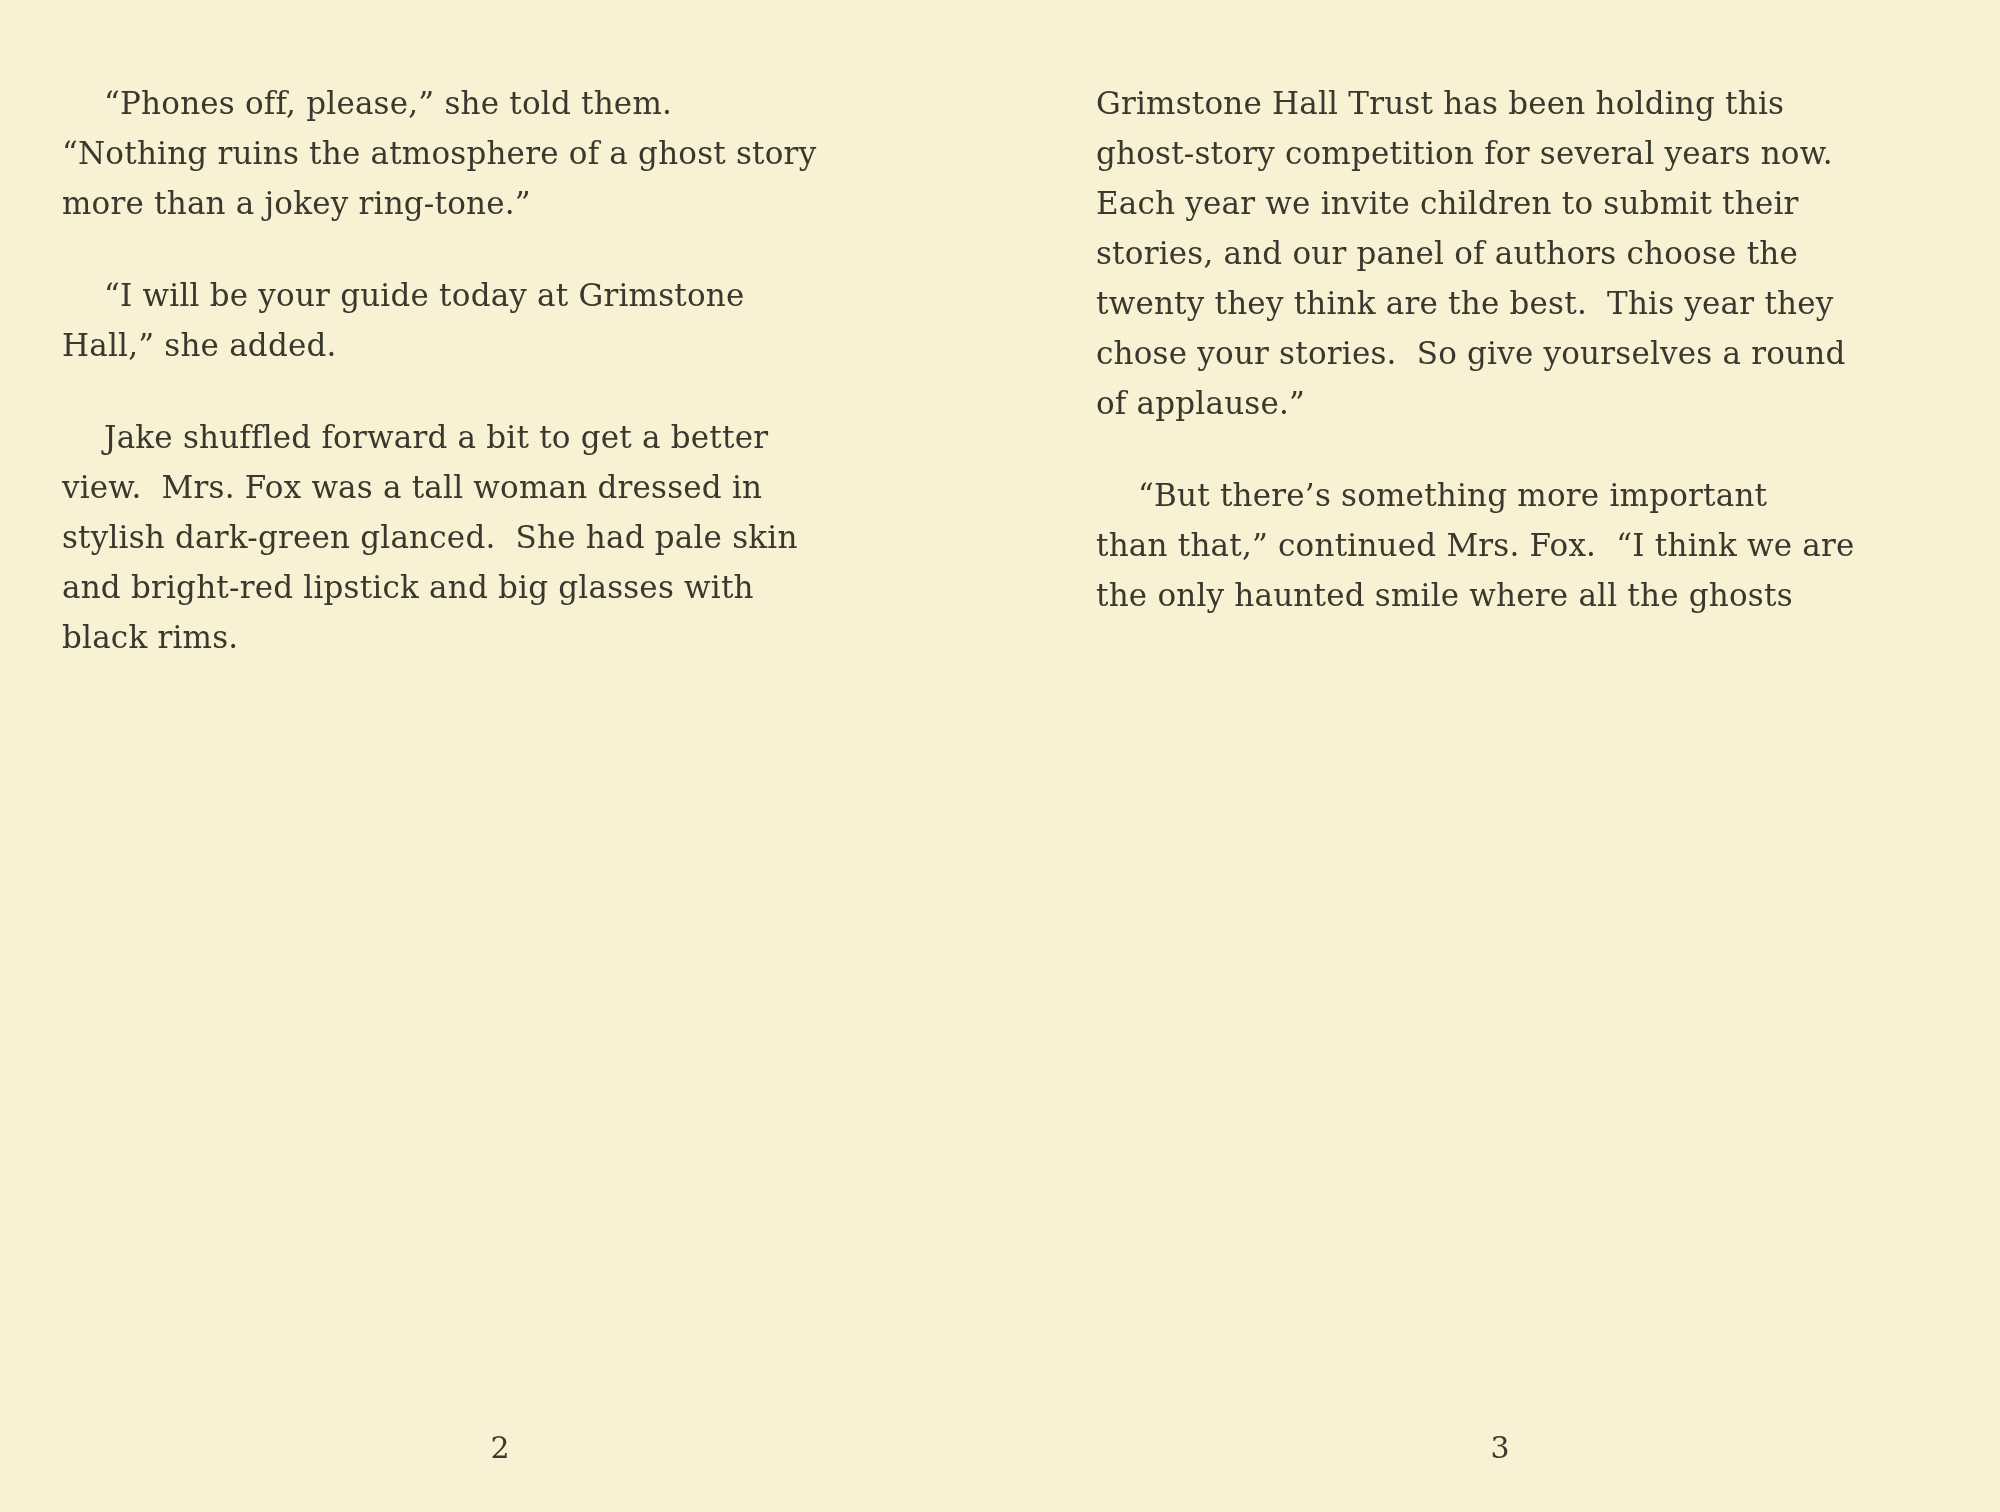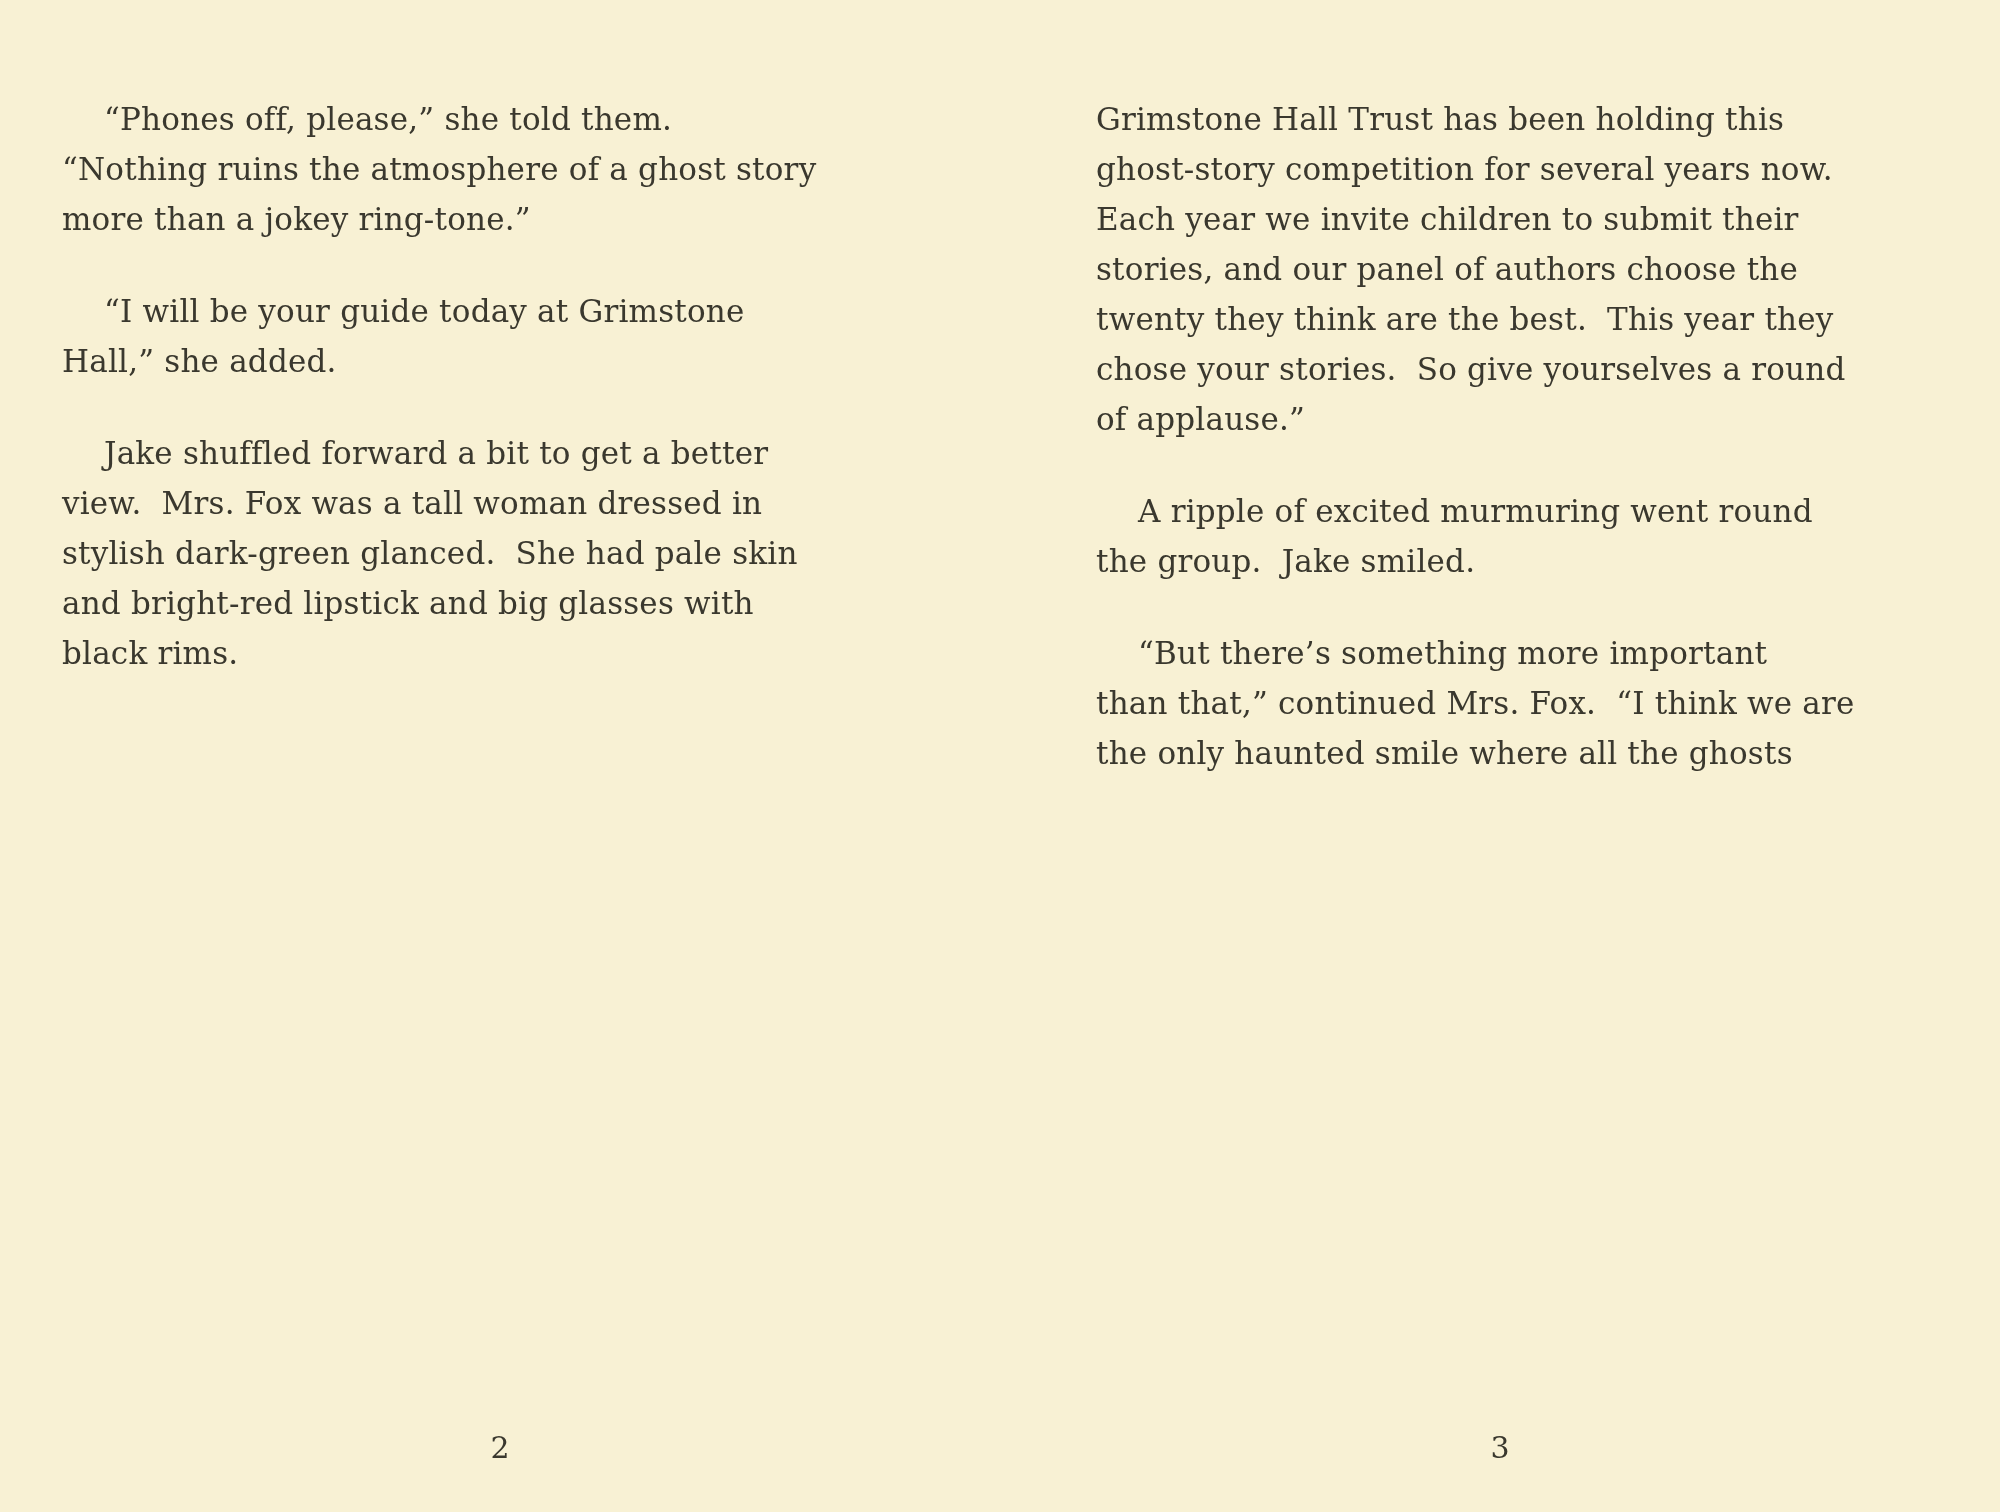--- a/index.html
+++ b/index.html
@@ -26,21 +26,21 @@
   .text-block {
     position: absolute;
     top: 78px;
     font-size: 31px;
     line-height: 50px;
     letter-spacing: 0.2px;
   }
   .page.left  .text-block { left: 62px;  width: 850px; }
   .page.right .text-block { left: 96px;  width: 850px; }
   .para {
-    margin: 16px 0 42px 0;
+    margin: 0 0 42px 0;
     white-space: pre-wrap;
   }
   .para.indent { text-indent: 42px; }
   .page-number {
     position: absolute;
     top: 1428px;
     left: 0;
     width: 1000px;
     text-align: center;
     font-size: 30px;
@@ -68,20 +68,18 @@
 
 <div class="page right">
   <div class="text-block" id="right-paras">
       <p class="para">Grimstone Hall Trust has been holding this
 ghost-story competition for several years now.
 Each year we invite children to submit their
 stories, and our panel of authors choose the
 twenty they think are the best.  This year they
 chose your stories.  So give yourselves a round
 of applause.”</p>
-      <p class="para indent">A ripple of excited murmuring went round
-the group.  Jake smiled.</p>
       <p class="para indent">“But there’s something more important
 than that,” continued Mrs. Fox.  “I think we are
 the only haunted smile where all the ghosts</p>
     </div>
   <div class="page-number">3</div>
 </div>
 
 </body></html>

